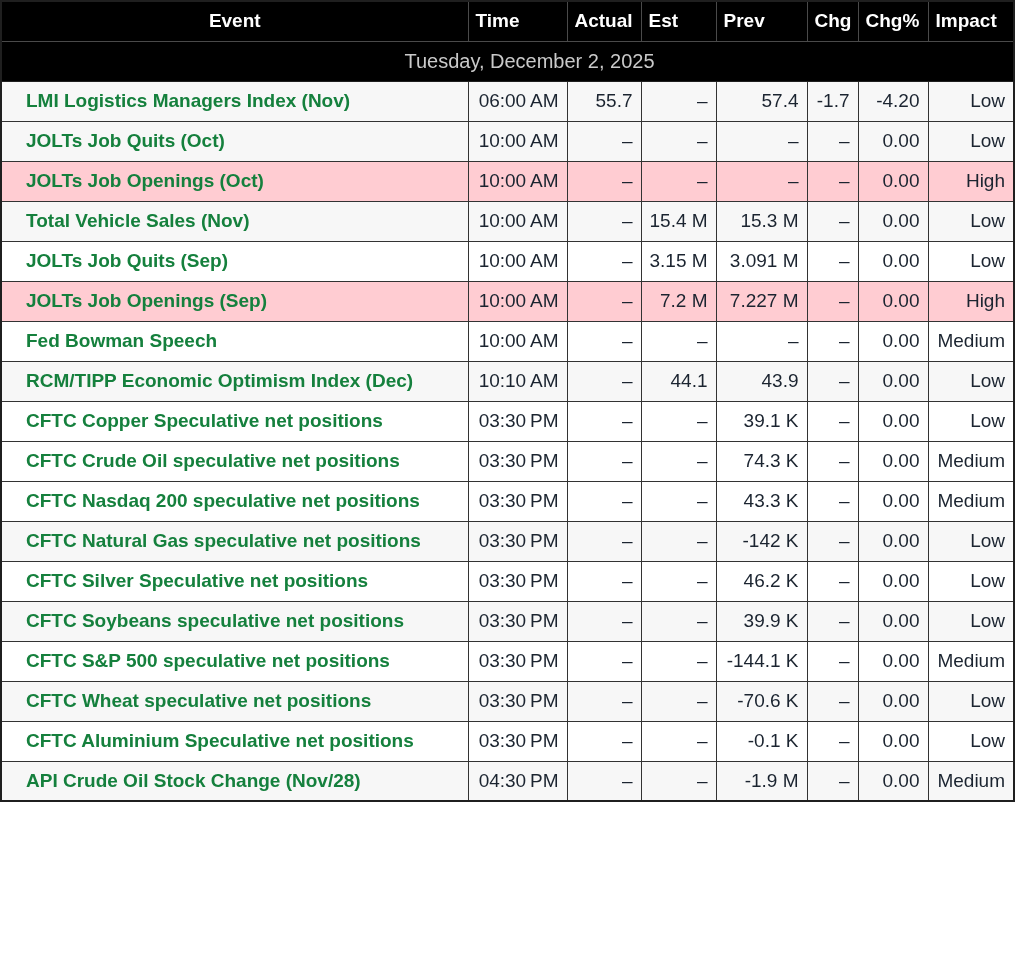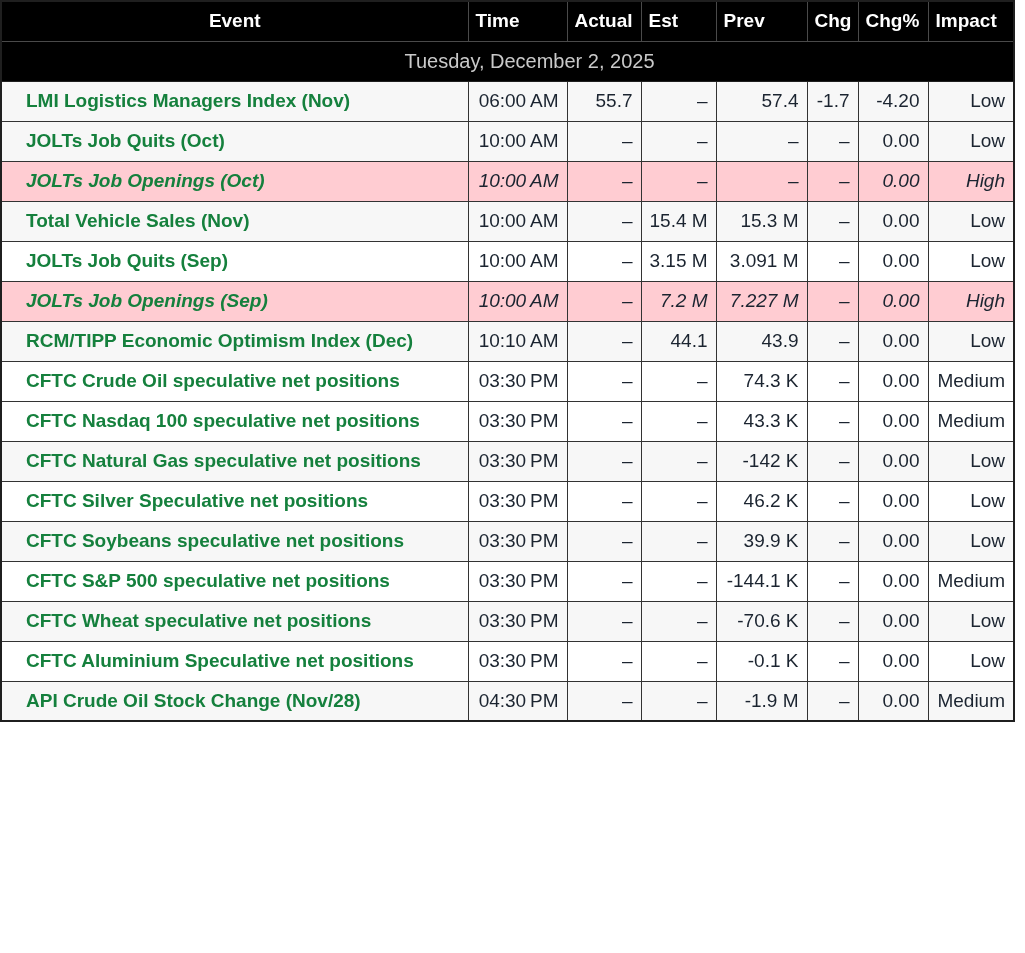--- a/index.html
+++ b/index.html
@@ -47,21 +47,21 @@
     font-size: 19px;
     color: #1b2430;
     height: 40px;
     padding: 0 8px;
     white-space: nowrap;
     overflow: hidden;
     background: transparent;
   }
   tbody tr { background: #ffffff; }
   tbody tr.alt { background: #f7f7f7; }
-  tbody tr.high { background: #ffccd2; font-style: italic; }
+  tbody tr.high { background: #ffccd2; }
   td.event {
     font-weight: bold;
     text-align: left;
     padding-left: 24px;
     color: #15803d;
   }
   td.time { text-align: right; }
   td.num  { text-align: right; }
 </style>
 </head>
@@ -147,42 +147,62 @@
       <tr class="high">
     <td class="event">JOLTs Job Openings (Sep)</td>
     <td class="time">10:00 AM</td>
     <td class="num">–</td>
     <td class="num">7.2 M</td>
     <td class="num">7.227 M</td>
     <td class="num">–</td>
     <td class="num">0.00</td>
     <td class="num impact">High</td>
   </tr>
+      <tr>
+    <td class="event">Fed Bowman Speech</td>
+    <td class="time">10:00 AM</td>
+    <td class="num">–</td>
+    <td class="num">–</td>
+    <td class="num">–</td>
+    <td class="num">–</td>
+    <td class="num">0.00</td>
+    <td class="num impact">Medium</td>
+  </tr>
       <tr class="alt">
     <td class="event">RCM/TIPP Economic Optimism Index (Dec)</td>
     <td class="time">10:10 AM</td>
     <td class="num">–</td>
     <td class="num">44.1</td>
     <td class="num">43.9</td>
     <td class="num">–</td>
     <td class="num">0.00</td>
     <td class="num impact">Low</td>
   </tr>
       <tr>
+    <td class="event">CFTC Copper Speculative net positions</td>
+    <td class="time">03:30 PM</td>
+    <td class="num">–</td>
+    <td class="num">–</td>
+    <td class="num">39.1 K</td>
+    <td class="num">–</td>
+    <td class="num">0.00</td>
+    <td class="num impact">Low</td>
+  </tr>
+      <tr>
     <td class="event">CFTC Crude Oil speculative net positions</td>
     <td class="time">03:30 PM</td>
     <td class="num">–</td>
     <td class="num">–</td>
     <td class="num">74.3 K</td>
     <td class="num">–</td>
     <td class="num">0.00</td>
     <td class="num impact">Medium</td>
   </tr>
       <tr>
-    <td class="event">CFTC Nasdaq 100 speculative net positions</td>
+    <td class="event">CFTC Nasdaq 200 speculative net positions</td>
     <td class="time">03:30 PM</td>
     <td class="num">–</td>
     <td class="num">–</td>
     <td class="num">43.3 K</td>
     <td class="num">–</td>
     <td class="num">0.00</td>
     <td class="num impact">Medium</td>
   </tr>
       <tr class="alt">
     <td class="event">CFTC Natural Gas speculative net positions</td>

